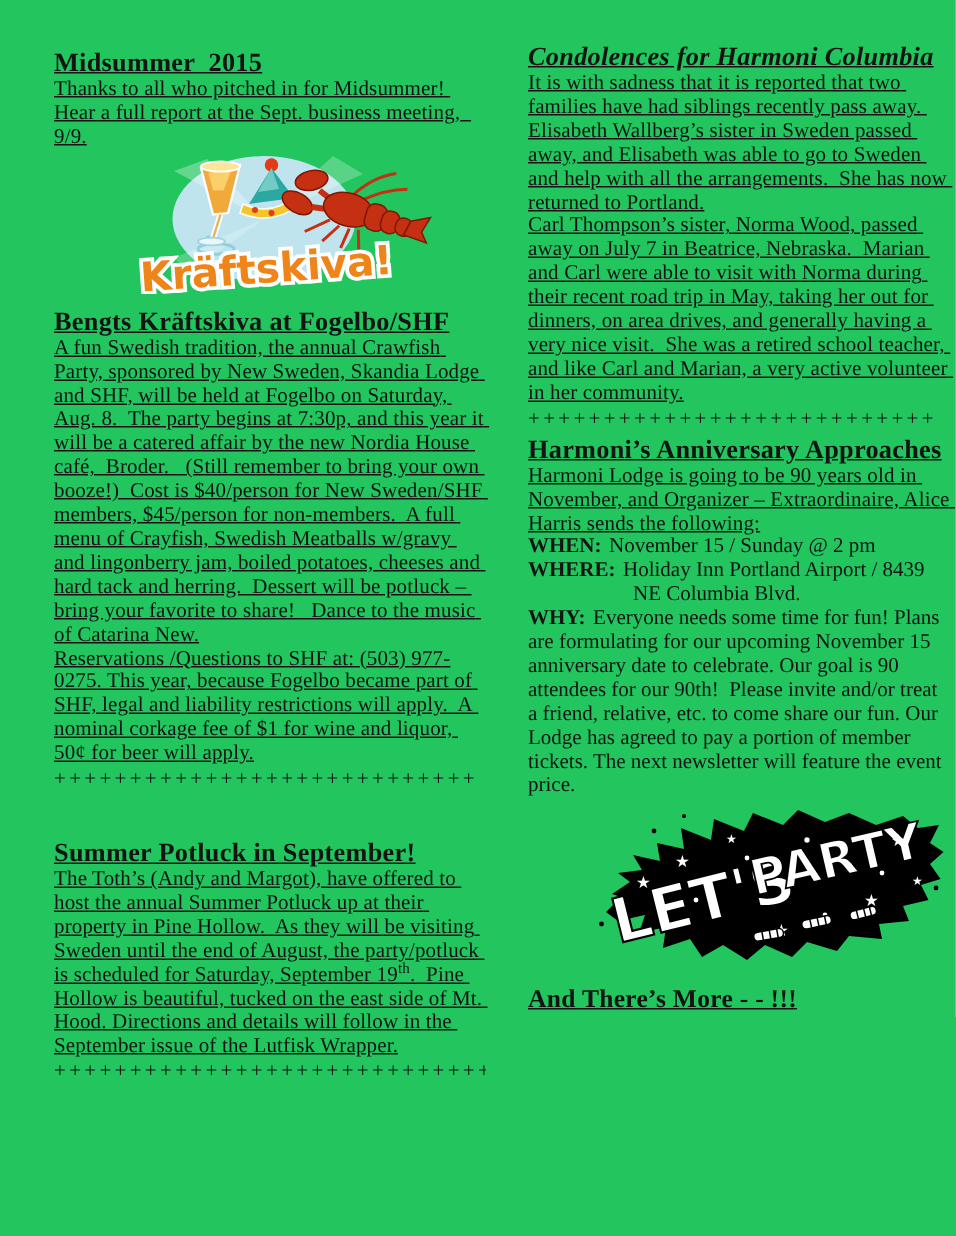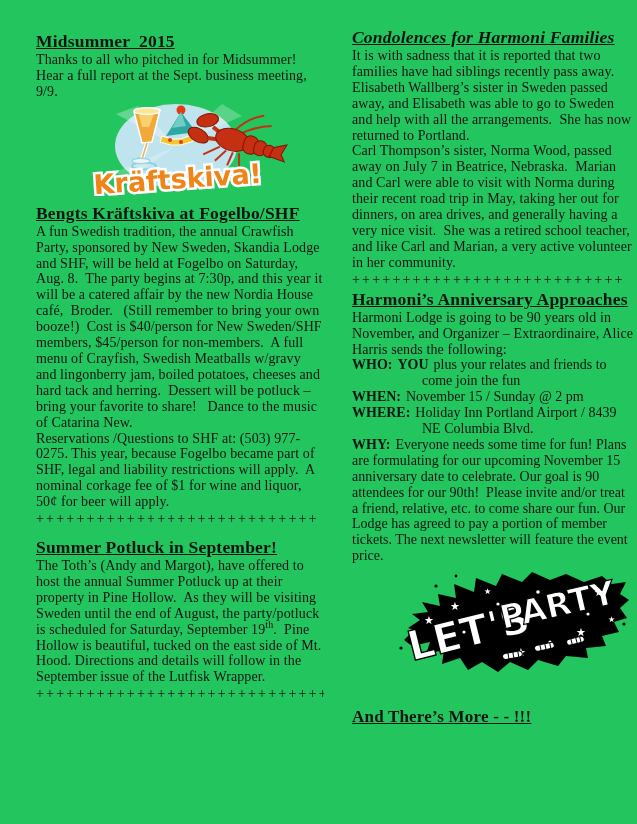--- a/index.html
+++ b/index.html
@@ -15,41 +15,41 @@
   .col-left  { left: 36px;  width: 288px; padding-top: 30px; }
   .col-right { left: 352px; width: 282px; padding-top: 26px; }
 
   .h {
     font-size: 17.5px; font-weight: bold; text-decoration: underline;
     line-height: 22px; margin: 0; white-space: pre-wrap; letter-spacing: 0.2px;
   }
   .h-italic { font-style: italic; }
   .body-text {
     font-size: 14px; line-height: 15.9px; margin: 0;
-    white-space: pre-wrap; letter-spacing: 0.1px;
+    white-space: pre-wrap; letter-spacing: 0.1px; text-decoration: underline;
   }
   .sep { font-size: 14px; line-height: 17px; letter-spacing: 2.2px; margin: 0; white-space: nowrap; overflow: hidden; }
-  .mt-sec { margin-top: 9px; }
+  .mt-sec { margin-top: 29px; }
 
   .logo-wrap { text-align: center; padding-left: 12px; margin: 2px 0 2px; }
   .party-wrap { padding-left: 46px; margin: 6px 0 0; }
 
   .respond {
     font-size: 15px; font-weight: normal; text-decoration: underline;
     line-height: 17px; margin: 0; letter-spacing: 0.3px;
   }
   .call {
     font-size: 14px; line-height: 15.9px; margin: 0;
     padding-left: 70px; text-indent: -70px; white-space: pre-wrap;
   }
   .call-flat { padding-left: 0; text-indent: 0; }
   .call-label { font-weight: bold; padding-right: 5px; }
   .call-bold  { font-weight: bold; padding-right: 5px; }
   sup.ord { font-size: 10px; line-height: 0; }
-  .more-title { margin-top: 20px; font-size: 17px; }
+  .more-title { font-size: 17px; }
 </style>
 </head>
 <body>
 
 <div class="page">
 
   <div class="col col-left">
 
     <h2 class="h">Midsummer  2015</h2>
     <p class="body-text">Thanks to all who pitched in for Midsummer! Hear a full report at the Sept. business meeting,  9/9.</p>
@@ -115,29 +115,28 @@
     <p class="body-text">Reservations /Questions to SHF at: (503) 977-0275. This year, because Fogelbo became part of SHF, legal and liability restrictions will apply.  A nominal corkage fee of $1 for wine and liquor, 50¢ for beer will apply.</p>
     <p class="sep">++++++++++++++++++++++++++++</p>
 
     <h2 class="h mt-sec">Summer Potluck in September!</h2>
     <p class="body-text"><span>The Toth’s (Andy and Margot), have offered to host the annual Summer Potluck up at their property in Pine Hollow.  As they will be visiting Sweden until the end of August, the party/potluck is scheduled for Saturday, September 19</span><sup class="ord">th</sup><span>.  Pine Hollow is beautiful, tucked on the east side of Mt. Hood. Directions and details will follow in the September issue of the Lutfisk Wrapper.</span></p>
     <p class="sep">+++++++++++++++++++++++++++++</p>
   </div>
 
   <div class="col col-right">
 
-    <h2 class="h h-italic">Condolences for Harmoni Families</h2>
+    <h2 class="h h-italic">Condolences for Harmoni Columbia</h2>
     <p class="body-text">It is with sadness that it is reported that two families have had siblings recently pass away. Elisabeth Wallberg’s sister in Sweden passed away, and Elisabeth was able to go to Sweden and help with all the arrangements.  She has now returned to Portland.</p>
     <p class="body-text">Carl Thompson’s sister, Norma Wood, passed away on July 7 in Beatrice, Nebraska.  Marian and Carl were able to visit with Norma during their recent road trip in May, taking her out for dinners, on area drives, and generally having a very nice visit.  She was a retired school teacher, and like Carl and Marian, a very active volunteer in her community.</p>
     <p class="sep">+++++++++++++++++++++++++++</p>
 
     <h2 class="h">Harmoni’s Anniversary Approaches</h2>
     <p class="body-text">Harmoni Lodge is going to be 90 years old in November, and Organizer – Extraordinaire, Alice Harris sends the following:</p>
 
-    <p class="call"><b class="call-label">WHO:</b><b class="call-bold">YOU</b><span>plus your relates and friends to come join the fun</span></p>
     <p class="call"><b class="call-label">WHEN:</b><span>November 15 / Sunday @ 2 pm</span></p>
     <p class="call"><b class="call-label">WHERE:</b><span>Holiday Inn Portland Airport / 8439 NE Columbia Blvd.</span></p>
     <p class="call call-flat"><b class="call-label">WHY:</b><span>Everyone needs some time for fun! Plans are formulating for our upcoming November 15 anniversary date to celebrate. Our goal is 90 attendees for our 90th!  Please invite and/or treat a friend, relative, etc. to come share our fun. Our Lodge has agreed to pay a portion of member tickets. The next newsletter will feature the event price.</span></p>
 
     <div class="party-wrap">
       <svg width="232" height="112" viewBox="0 0 232 112">
         <path d="M6,70 L16,60 L10,58 L22,50 L14,44 L30,42 L24,32 L42,36 L40,24 L58,28 L56,14 L76,22 L78,8 L98,16 L104,4 L124,12 L134,2 L152,10 L168,4 L186,12 L204,6 L214,14 L228,12 L222,24 L231,30 L222,38 L229,48 L216,52 L221,62 L204,66 L208,76 L188,78 L190,88 L168,86 L160,96 L140,90 L130,100 L112,92 L100,102 L84,92 L70,100 L62,88 L44,94 L46,80 L28,84 L32,72 L14,76 Z" fill="#000000"></path>
         <circle cx="3" cy="78" r="1.6" fill="#000"></circle>
         <circle cx="38" cy="16" r="1.6" fill="#000"></circle>
         <circle cx="226" cy="54" r="1.6" fill="#000"></circle>

